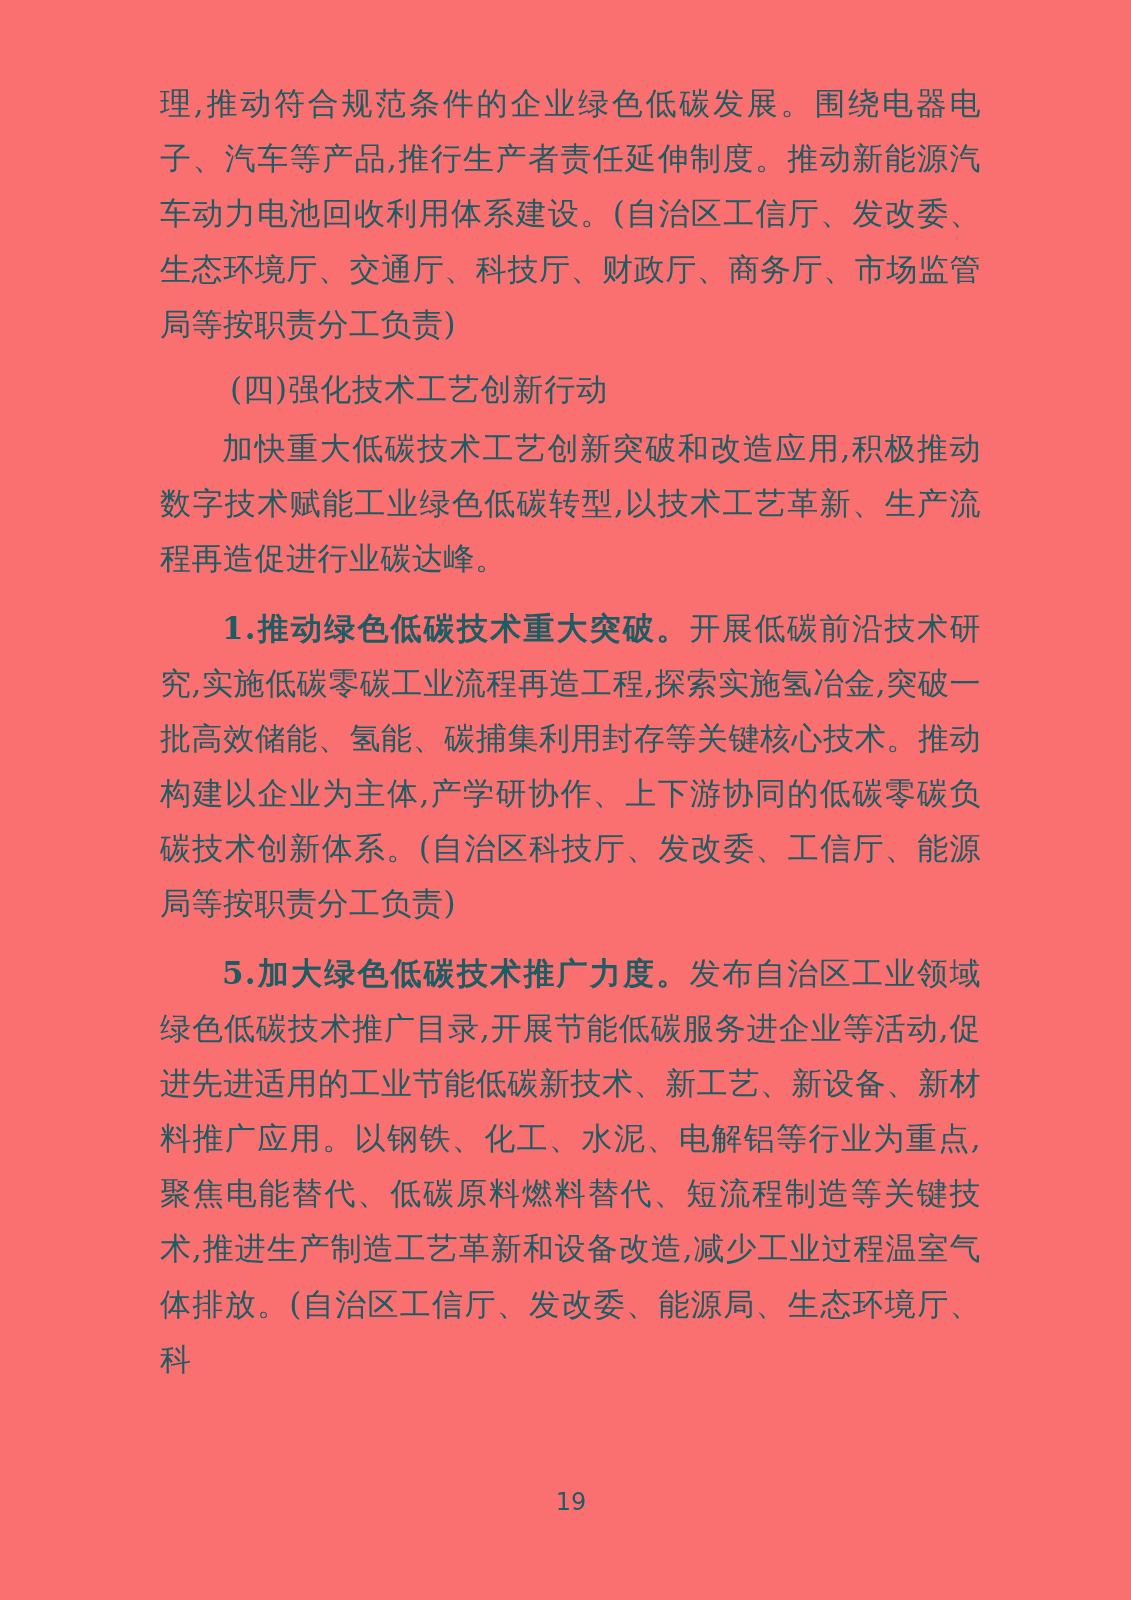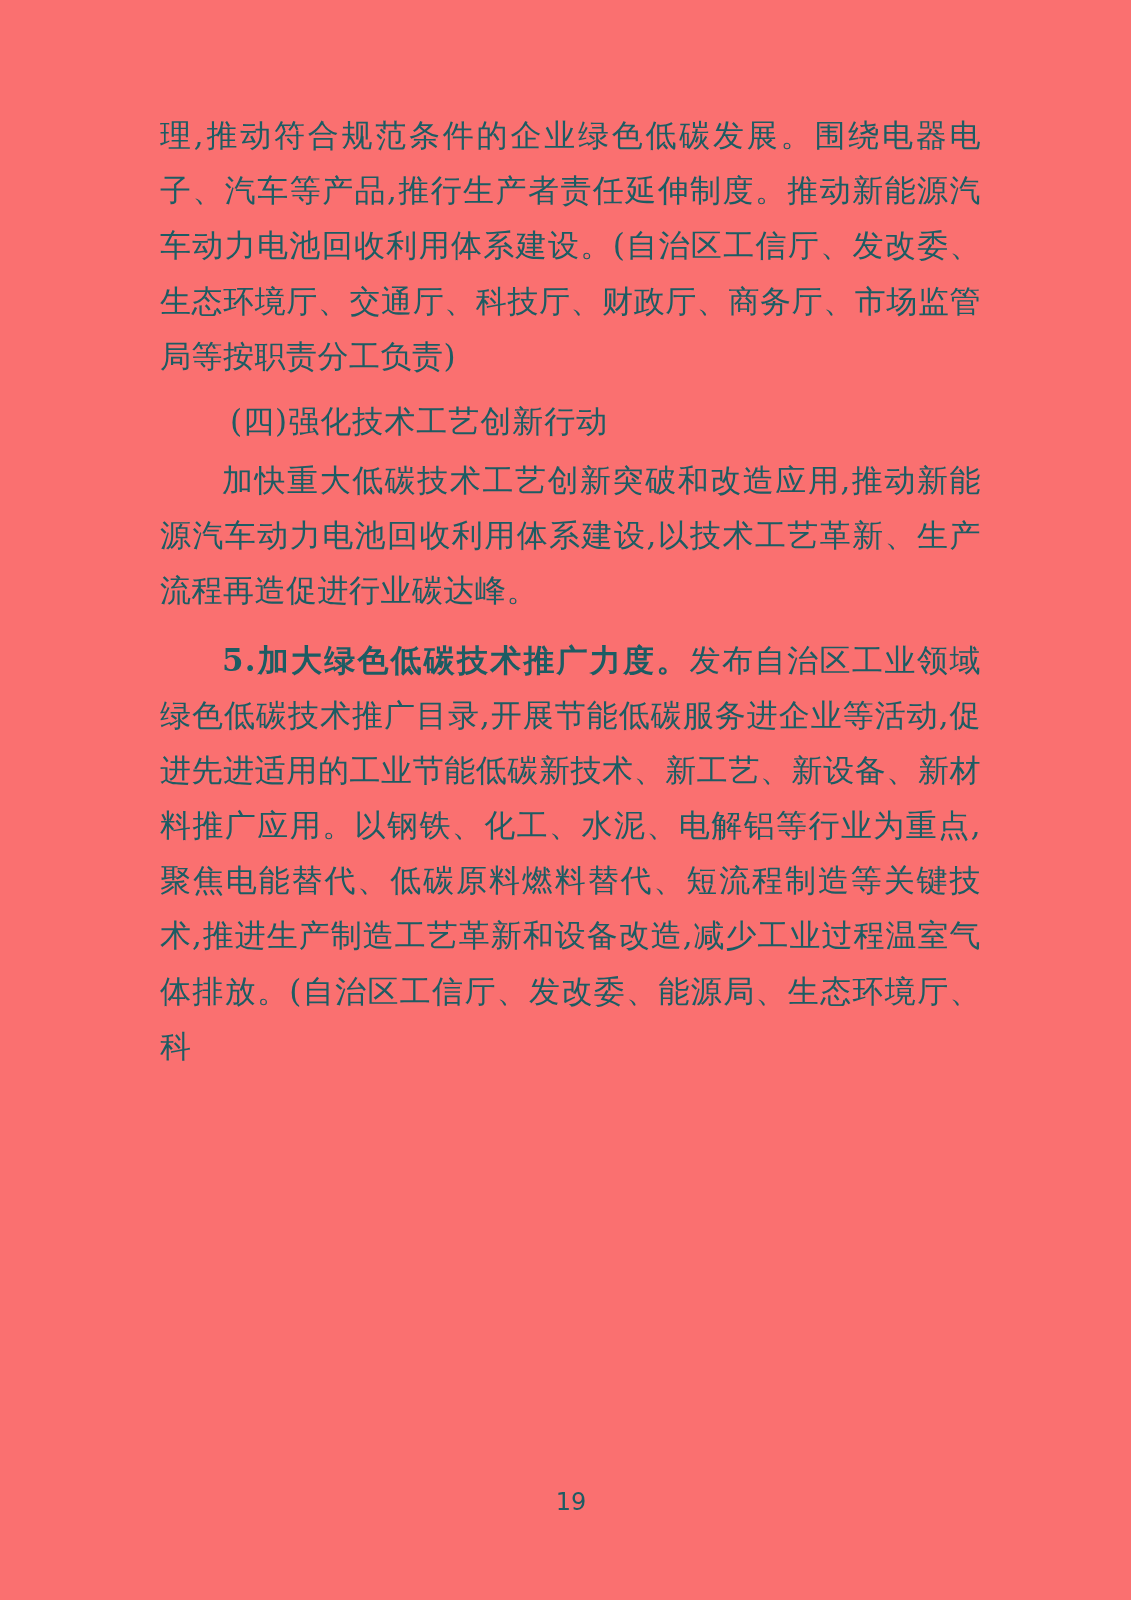--- a/index.html
+++ b/index.html
@@ -11,21 +11,21 @@
     height: 1600px;
     background: #fa7070;
     font-family: "DejaVu Serif", "Liberation Serif", serif;
     overflow: hidden;
   }
   .page {
     position: relative;
     width: 1131px;
     height: 1600px;
     box-sizing: border-box;
-    padding: 108px 150px 0 160px;
+    padding: 76px 150px 0 160px;
     color: #1d5c63;
   }
   .doc-body {
     font-size: 31px;
     line-height: 1.78;
     letter-spacing: 0.5px;
     text-align: justify;
     color: #1d5c63;
   }
   .para {
@@ -63,21 +63,22 @@
 </head>
 <body>
 
 <div class="page">
   <div class="doc-body">
 
     <p class="para">理,推动符合规范条件的企业绿色低碳发展。围绕电器电子、汽车等产品,推行生产者责任延伸制度。推动新能源汽车动力电池回收利用体系建设。(自治区工信厅、发改委、生态环境厅、交通厅、科技厅、财政厅、商务厅、市场监管局等按职责分工负责)</p>
 
     <p class="heading">(四)强化技术工艺创新行动</p>
 
-    <p class="para indent2">加快重大低碳技术工艺创新突破和改造应用,推动新能源汽车动力电池回收利用体系建设,以技术工艺革新、生产流程再造促进行业碳达峰。</p>
+    <p class="para indent2">加快重大低碳技术工艺创新突破和改造应用,积极推动数字技术赋能工业绿色低碳转型,以技术工艺革新、生产流程再造促进行业碳达峰。</p>
 
+    <p class="numbered"><span class="lead">1.推动绿色低碳技术重大突破。</span><span>开展低碳前沿技术研究,实施低碳零碳工业流程再造工程,探索实施氢冶金,突破一批高效储能、氢能、碳捕集利用封存等关键核心技术。推动构建以企业为主体,产学研协作、上下游协同的低碳零碳负碳技术创新体系。(自治区科技厅、发改委、工信厅、能源局等按职责分工负责)</span></p>
 
     <p class="numbered"><span class="lead">5.加大绿色低碳技术推广力度。</span><span>发布自治区工业领域绿色低碳技术推广目录,开展节能低碳服务进企业等活动,促进先进适用的工业节能低碳新技术、新工艺、新设备、新材料推广应用。以钢铁、化工、水泥、电解铝等行业为重点,聚焦电能替代、低碳原料燃料替代、短流程制造等关键技术,推进生产制造工艺革新和设备改造,减少工业过程温室气体排放。(自治区工信厅、发改委、能源局、生态环境厅、科</span></p>
 
   </div>
 
   <div class="page-number">19</div>
 </div>
 
 </body></html>

